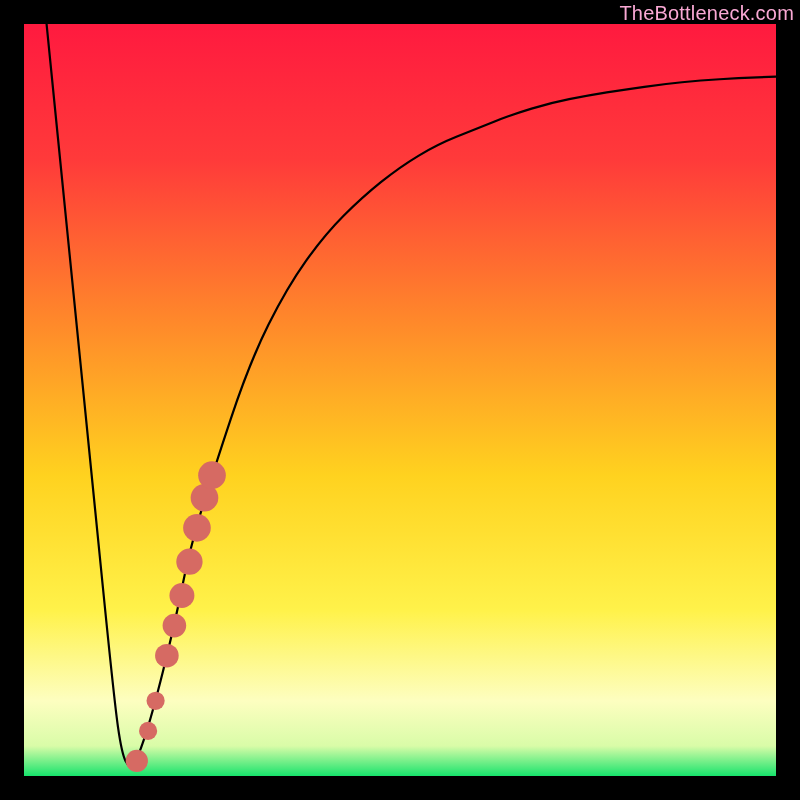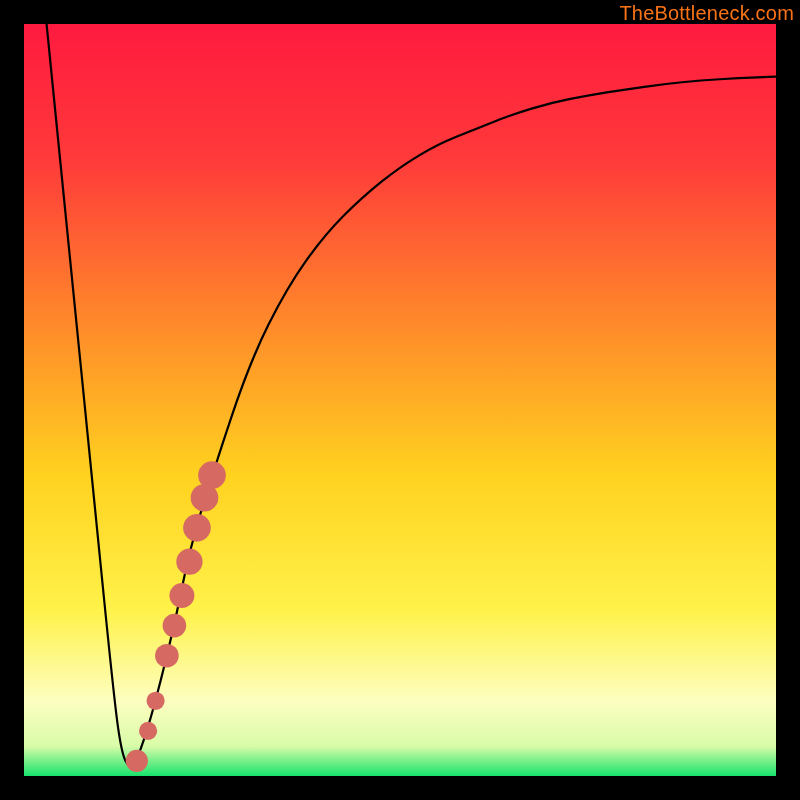--- a/index.html
+++ b/index.html
@@ -23,21 +23,21 @@
     position: absolute;
     left: 0;
     top: 0;
     width: 752px;
     height: 752px;
   }
   .watermark {
     position: absolute;
     top: 2px;
     right: 6px;
-    color: #f97316;
+    color: #f9a8d4;
     font-size: 20px;
     font-weight: 500;
     letter-spacing: 0.2px;
     user-select: none;
   }
   svg { display: block; }
 </style>
 </head>
 <body>
 

